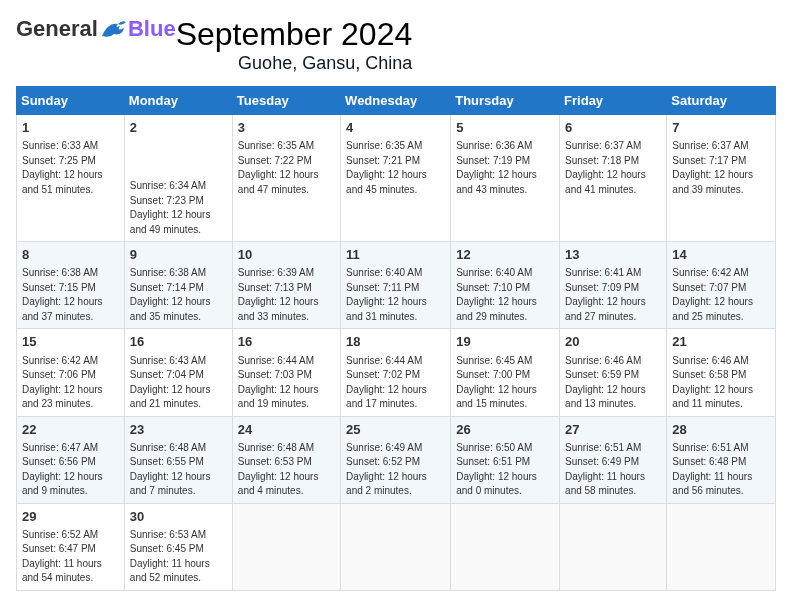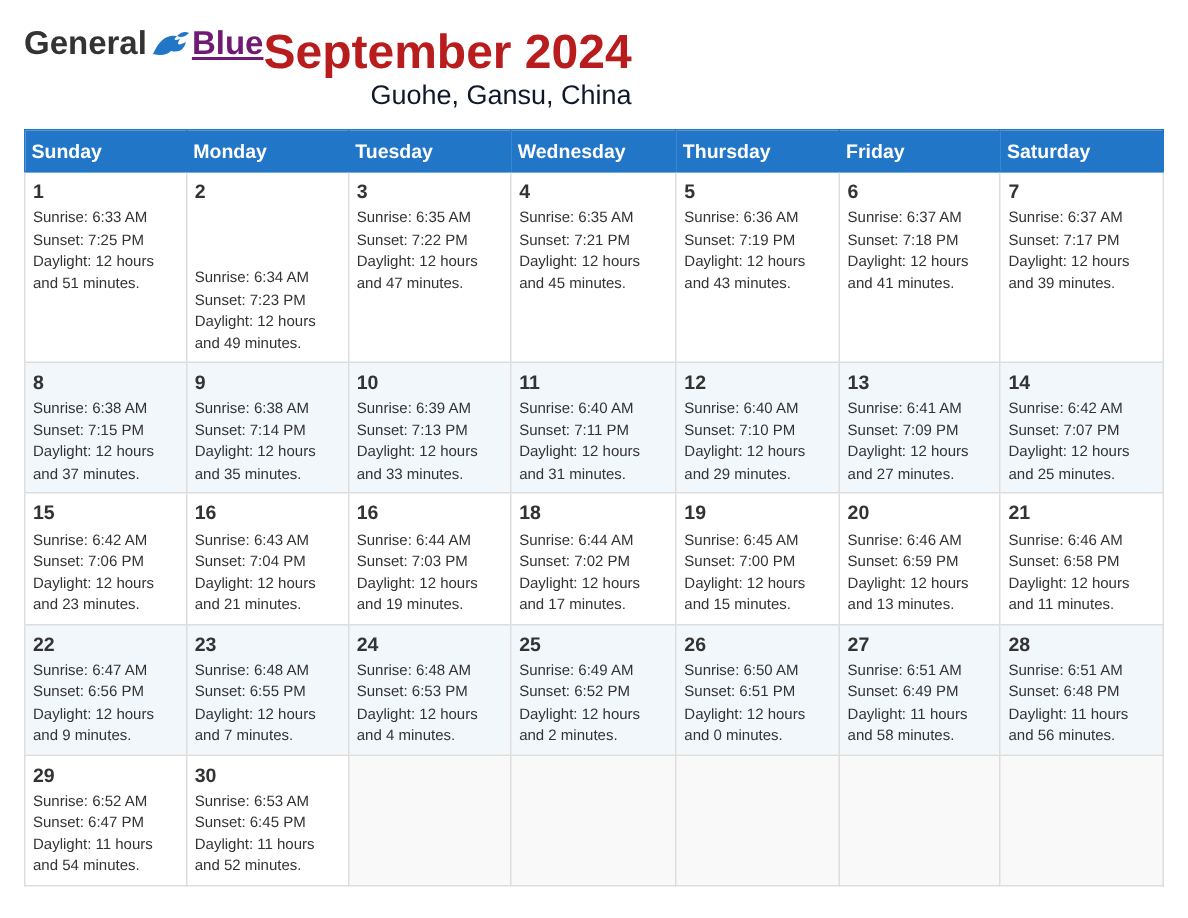--- a/index.html
+++ b/index.html
@@ -21,33 +21,33 @@
       align-items: flex-start;
     }
     .logo-text {
       display: flex;
       align-items: center;
       font-size: 22px;
       font-weight: bold;
       color: #333;
     }
     .logo-general { color: #333; }
-    .logo-blue { color: #701a75; text-decoration: underline; }
+    .logo-blue { color: #8b5cf6; }
     .logo-bird {
       width: 28px;
       height: 22px;
       margin-left: 2px;
     }
     .title-block {
       text-align: right;
     }
     .month-title {
       font-size: 32px;
-      font-weight: bold;
-      color: #b91c1c;
+      font-weight: normal;
+      color: #000000;
     }
     .location {
       font-size: 18px;
       color: #0f172a;
     }
     .calendar {
       width: 100%;
       border-collapse: collapse;
       font-size: 10.5px;
     }

